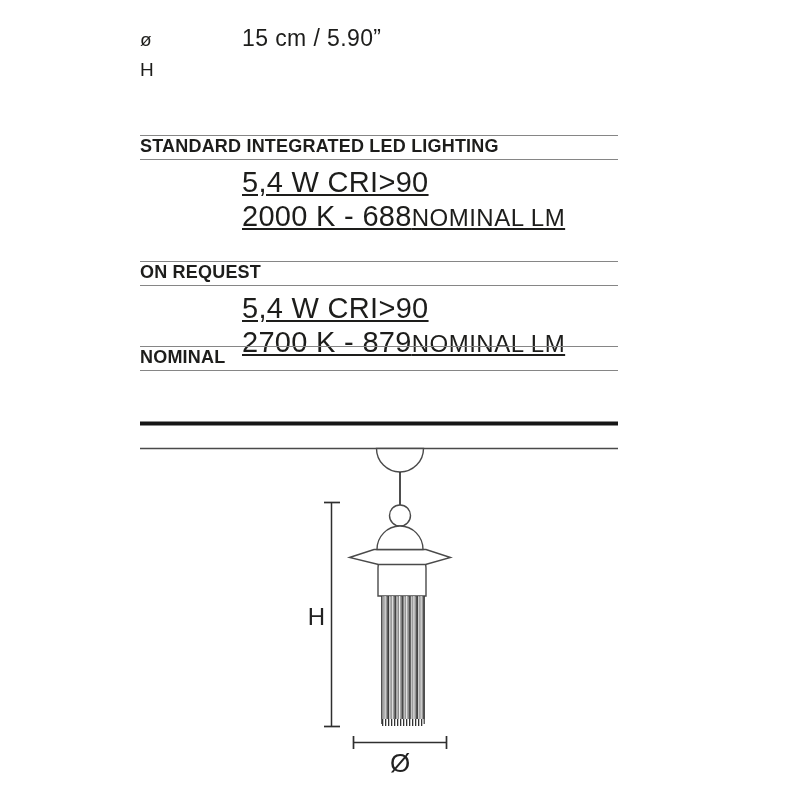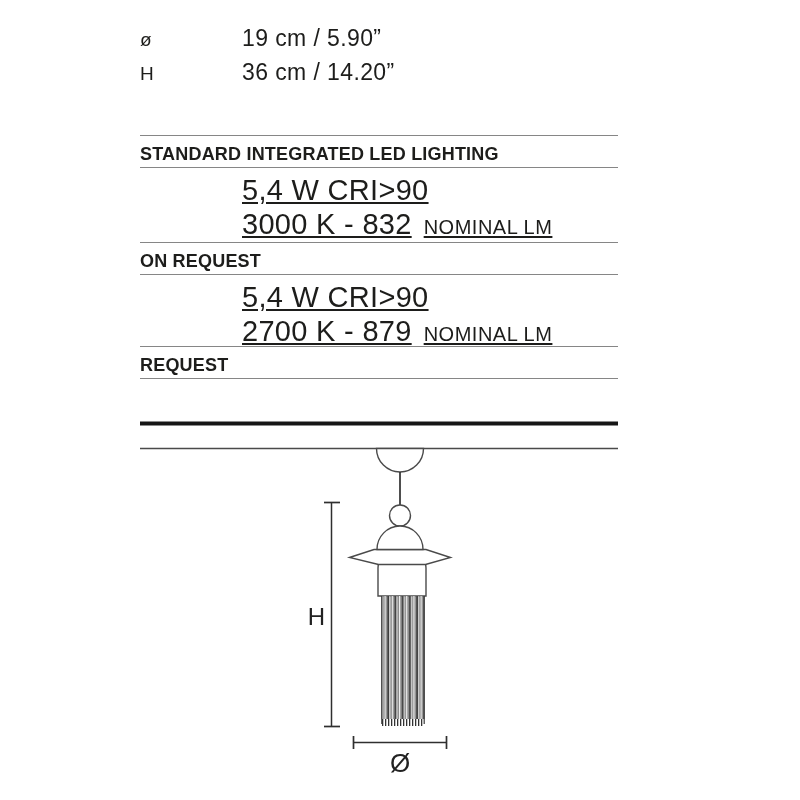--- a/index.html
+++ b/index.html
@@ -19,87 +19,86 @@
   }
   
   .dims { position: absolute; top: 25px; left: 0; width: 100%; }
   .dim-row { display: flex; align-items: baseline; height: 34px; }
   .dim-label { width: 102px; font-size: 19px; letter-spacing: 0.4px; }
   .dim-value { font-size: 23px; letter-spacing: 0.4px; }
 
   
   .section { position: absolute; left: 0; width: 100%; }
   .sec-standard { top: 135px; }
-  .sec-request  { top: 242px; }
+  .sec-request  { top: 261px; }
   .sec-dimmable { top: 346px; }
   .section-title {
     border-top: 1.5px solid #868686;
     border-bottom: 1.5px solid #868686;
     font-size: 18px;
     font-weight: bold;
     letter-spacing: 0.2px;
     line-height: 20px;
-    padding: 8px 0 3px 0;
+    padding: 0 0 3px 0;
   }
   .section-values {
     padding: 6px 0 0 102px;
     font-size: 29px;
     line-height: 33.5px;
     letter-spacing: 0.3px;
   }
   .spec-line { white-space: nowrap; text-decoration: underline; }
-  .suffix { font-size: 20px; margin-left: 12px; letter-spacing: 0.5px; }
+  .suffix { font-size: 24px; margin-left: 0; letter-spacing: 0.5px; }
 
   .diagram-svg { position: absolute; left: 0; top: 0; }
   .svg-label { font-family: "Liberation Sans", sans-serif; fill: #222222; }
 </style>
 </head>
 <body>
 
 <div class="sheet">
 
   <div class="content">
 
     <div class="dims">
       <div class="dim-row">
         <span class="dim-label">ø</span>
-        <span class="dim-value">19 cm / 5.90”</span>
+        <span class="dim-value">15 cm / 5.90”</span>
       </div>
       <div class="dim-row">
         <span class="dim-label">H</span>
-        <span class="dim-value">36 cm / 14.20”</span>
       </div>
     </div>
 
     <div class="section sec-standard">
       <div class="section-title">STANDARD INTEGRATED LED LIGHTING</div>
       <div class="section-values">
         <div class="spec-line">
           <span>5,4 W CRI&gt;90</span>
         </div>
         <div class="spec-line">
-          <span>3000 K - 832</span><span class="suffix">NOMINAL LM</span>
+          <span>2000 K - 688</span><span class="suffix">NOMINAL LM</span>
         </div>
       </div>
     </div>
 
     <div class="section sec-request">
       <div class="section-title">ON REQUEST</div>
       <div class="section-values">
         <div class="spec-line">
           <span>5,4 W CRI&gt;90</span>
         </div>
         <div class="spec-line">
           <span>2700 K - 879</span><span class="suffix">NOMINAL LM</span>
         </div>
       </div>
     </div>
 
     <div class="section sec-dimmable">
-      <div class="section-title">REQUEST</div>
+      <div class="section-title">NOMINAL</div>
     </div>
 
   </div>
 
   <svg class="diagram-svg" width="800" height="800" viewBox="0 0 800 800">
     <defs>
       <pattern id="fringePat" patternUnits="userSpaceOnUse" x="381" y="596" width="7.2" height="130">
         <rect x="0" y="0" width="1.1" height="130" fill="#3c3c3c"></rect>
         <rect x="1.1" y="0" width="1.2" height="130" fill="#cfcfcf"></rect>
         <rect x="2.3" y="0" width="1.2" height="130" fill="#6e6e6e"></rect>

